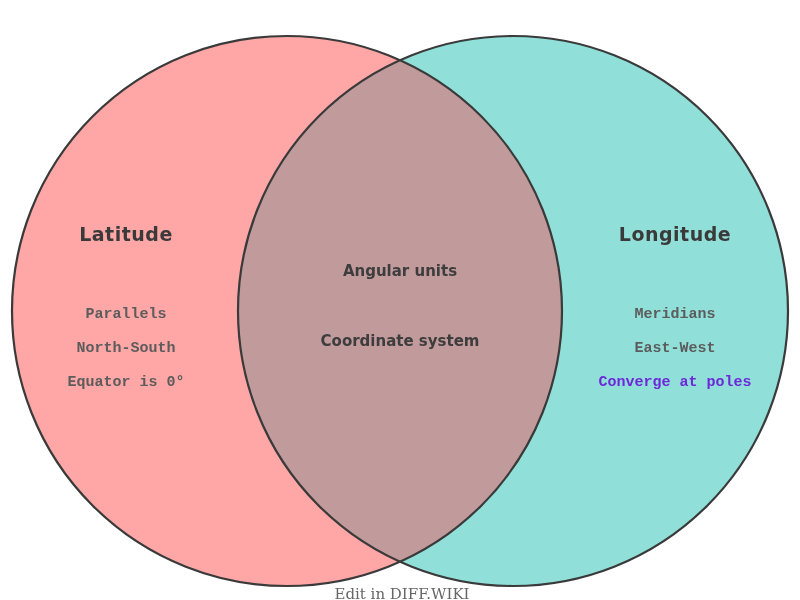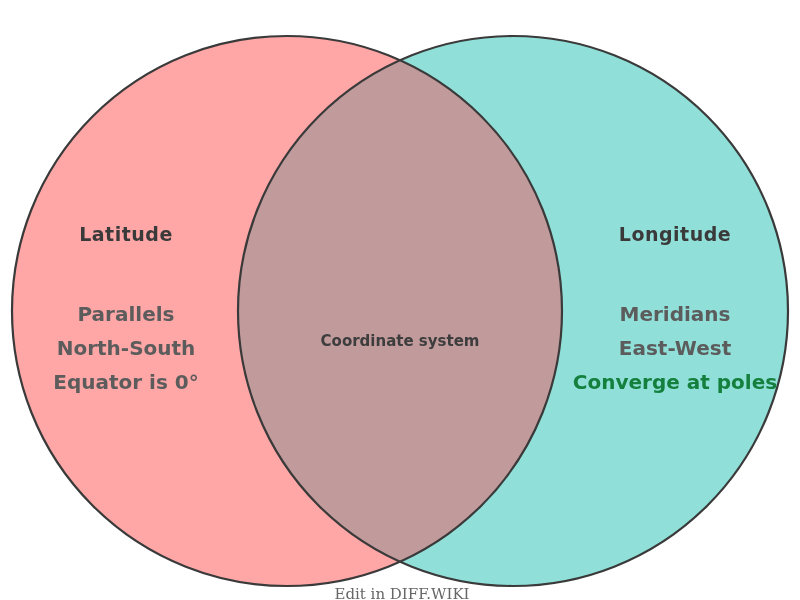--- a/index.html
+++ b/index.html
@@ -30,21 +30,22 @@
     transform: translate(-50%, -50%);
     white-space: nowrap;
     text-align: center;
     font-weight: bold;
   }
   .circle-title {
     font-size: 19px;
     letter-spacing: 0.5px;
   }
   .side-item {
-    font-size: 20px;
+    font-size: 15px;
+    font-family: Liberation Mono, monospace;
   }
   .overlap-item {
     font-size: 15px;
   }
   .footer-note {
     position: absolute;
     transform: translate(-50%, -50%);
     white-space: nowrap;
     font-family: "DejaVu Serif", "Liberation Serif", serif;
     font-size: 15px;
@@ -71,22 +72,23 @@
 
     <circle class="outline" cx="287" cy="299" r="275" stroke="#3a3a3a"></circle>
     <circle class="outline" cx="513" cy="299" r="275" stroke="#3a3a3a"></circle>
   </svg>
 
   <div class="txt circle-title" style="left: 126px; top: 222px; color: rgb(58, 58, 58);">Latitude</div>
   <div class="txt side-item" style="left: 126px; top: 302px; color: rgb(92, 92, 92);">Parallels</div>
   <div class="txt side-item" style="left: 126px; top: 336px; color: rgb(92, 92, 92); text-align: right;">North-South</div>
   <div class="txt side-item" style="left: 126px; top: 370px; color: rgb(92, 92, 92);">Equator is 0°</div>
 
+  <div class="txt overlap-item" style="left: 400px; top: 259px; color: rgb(61, 61, 61);">Angular units</div>
   <div class="txt circle-title" style="left: 675px; top: 222px; color: rgb(58, 58, 58);">Longitude</div>
 
   <div class="txt overlap-item" style="left: 400px; top: 329px; color: rgb(61, 61, 61);">Coordinate system</div>
   <div class="txt side-item" style="left: 675px; top: 302px; color: rgb(92, 92, 92);">Meridians</div>
   <div class="txt side-item" style="left: 675px; top: 336px; color: rgb(92, 92, 92);">East-West</div>
-  <div class="txt side-item" style="left: 675px; top: 370px; color: #15803d;">Converge at poles</div>
+  <div class="txt side-item" style="left: 675px; top: 370px; color: #6d28d9;">Converge at poles</div>
 
   <div class="footer-note" style="left: 402px; top: 582px; color: rgb(102, 102, 102);">Edit in DIFF.WIKI</div>
 
 </div>
 
 </body></html>

